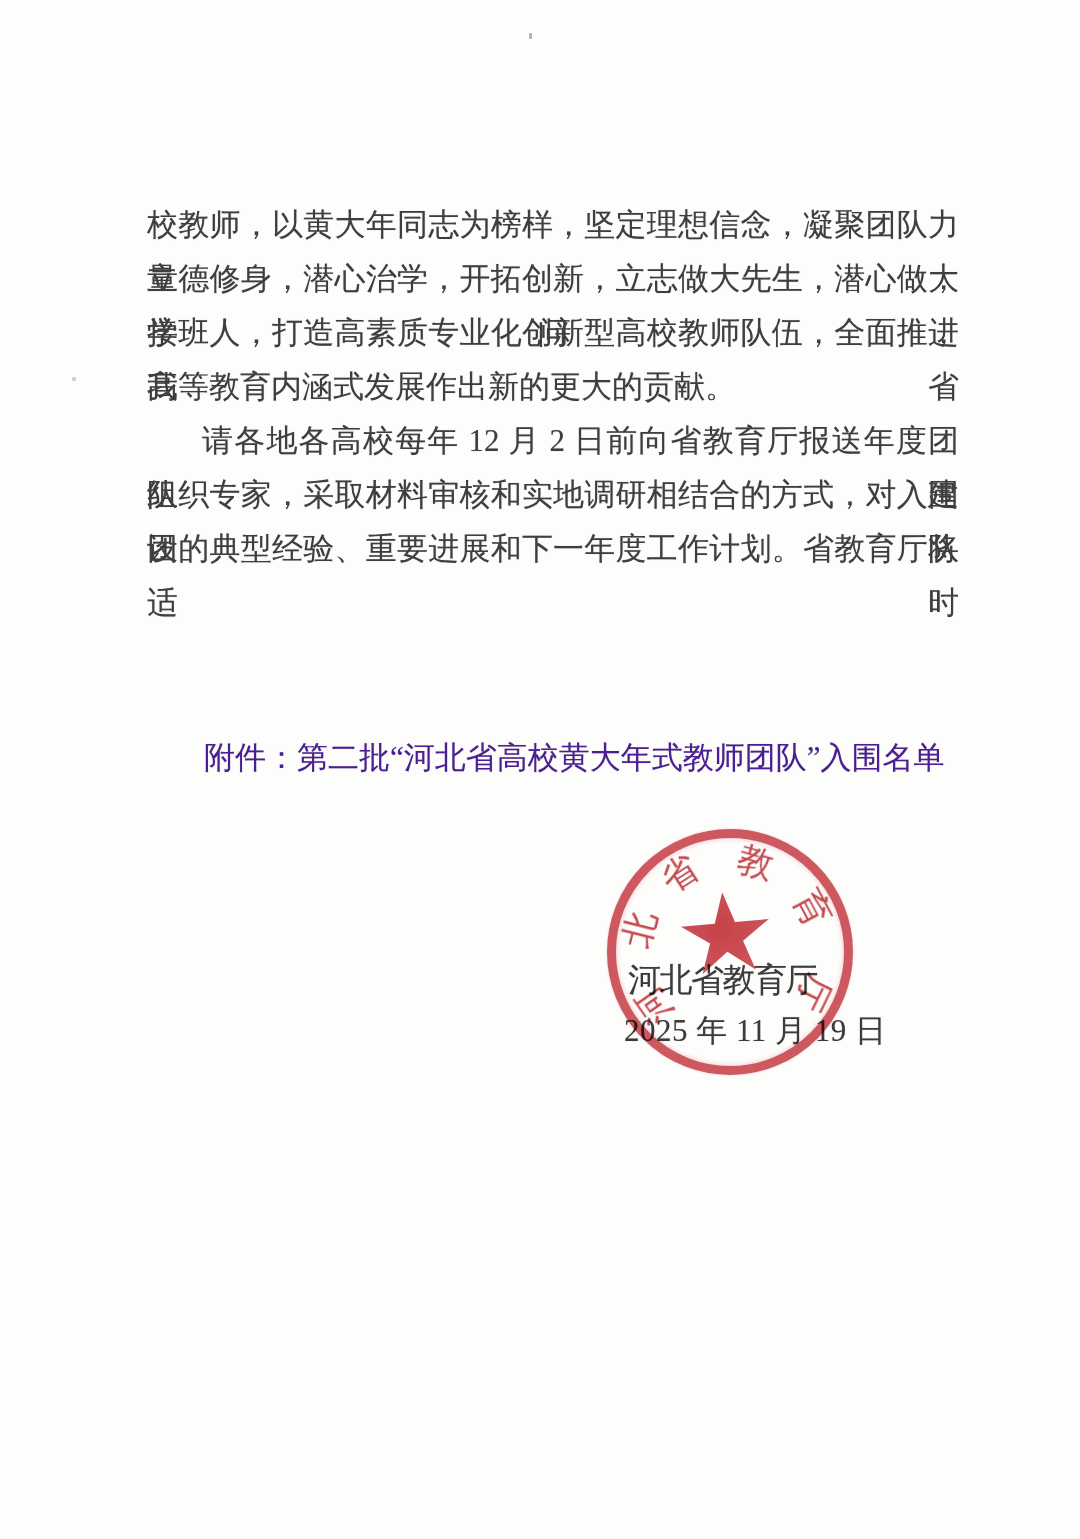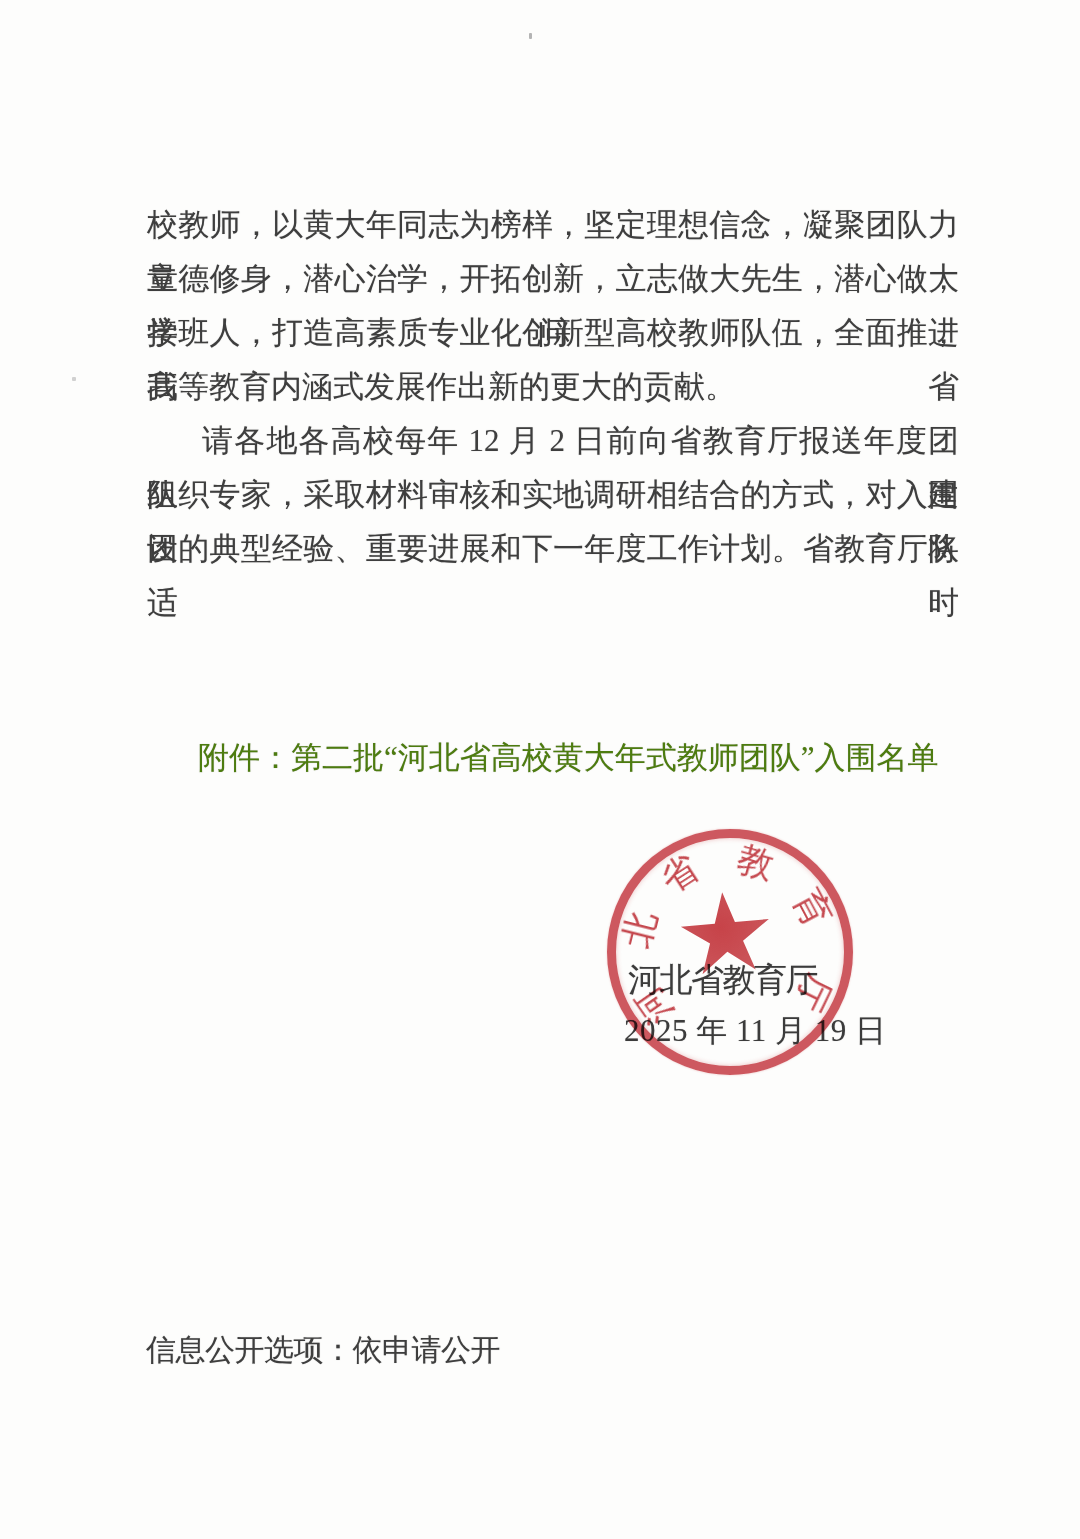--- a/index.html
+++ b/index.html
@@ -40,28 +40,28 @@
   }
   .endpara {
     white-space: normal;
     text-align: center;
     text-align-last: left;
   }
   .indent { text-indent: 55px; }
 
   .attachment-line {
     position: absolute;
-    left: 143px;
+    left: 149px;
     top: 731px;
     width: 860px;
     height: 54px;
     line-height: 54px;
     font-size: 31px;
     text-indent: 55px;
-    color: #4d7c0f;
+    color: #4c1d95;
     text-shadow: 0 0 1px rgba(62,62,62,0.35);
   }
 
   .footer-line {
     position: absolute;
     left: 146px;
     top: 1323px;
     height: 54px;
     line-height: 54px;
     font-size: 30px;
@@ -174,15 +174,14 @@
     <span class="seal-char" style="transform: rotate(-76deg) translateY(-93px);">北</span>
     <span class="seal-char" style="transform: rotate(-33deg) translateY(-93px);">省</span>
     <span class="seal-char" style="transform: rotate(16deg) translateY(-93px);">教</span>
     <span class="seal-char" style="transform: rotate(62deg) translateY(-93px);">育</span>
     <span class="seal-char" style="transform: rotate(116deg) translateY(-93px);">厅</span>
   </div>
 
   <div class="seal-agency">河北省教育厅</div>
   <div class="seal-date">2025 年 11 月 19 日</div>
 
-  <div class="footer-line">信息公开选项：依申请公开</div>
 
 </div>
 
 </body></html>

